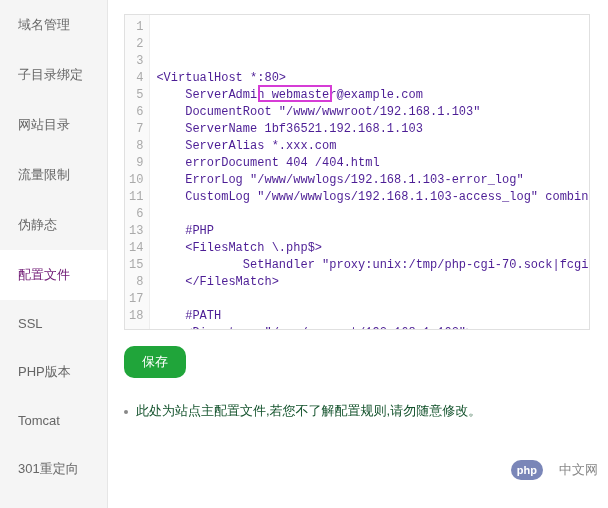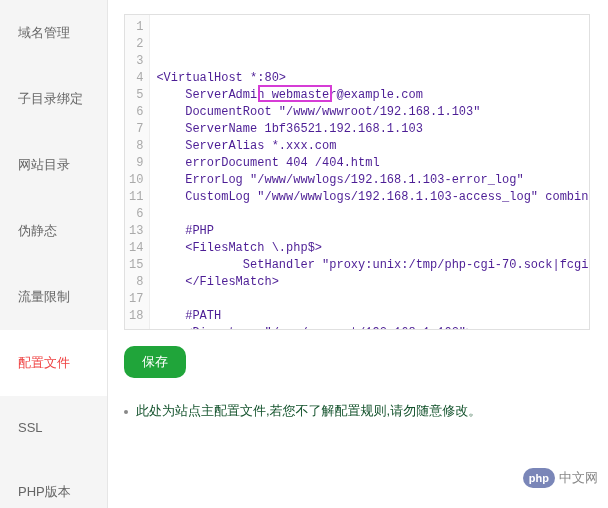--- a/index.html
+++ b/index.html
@@ -17,28 +17,28 @@
       display: flex;
       height: 100%;
     }
     .sidebar {
       width: 108px;
       background: #f5f5f5;
       border-right: 1px solid #e6e6e6;
       flex-shrink: 0;
     }
     .sidebar-item {
-      padding: 24px 18px;
+      padding: 16px 18px;
       color: #666;
       font-size: 13px;
       cursor: pointer;
     }
     .sidebar-item.active {
       background: #fff;
-      color: #ef4444;
+      color: #701a75;
     }
     .main {
       flex: 1;
       padding: 14px 18px 0 16px;
       overflow: hidden;
     }
     .code-editor {
       border: 1px solid #e0e0e0;
       background: #fff;
       height: 316px;
@@ -93,24 +93,24 @@
       width: 4px;
       height: 4px;
       background: #888;
       border-radius: 50%;
       margin: 8px 8px 0 0;
       flex-shrink: 0;
     }
     .watermark {
       position: absolute;
       right: 10px;
-      bottom: 20px;
+      bottom: 28px;
       display: flex;
       align-items: center;
-      gap: 4px;
+      gap: 16px;
       color: #888;
       font-size: 13px;
     }
     .php-badge {
       background: #7a86b8;
       color: #fff;
       font-weight: bold;
       font-size: 11px;
       padding: 4px 6px;
       border-radius: 10px;
@@ -118,22 +118,22 @@
     }
   </style>
 </head>
 <body>
 
 <div class="container">
   <div class="sidebar">
     <div class="sidebar-item">域名管理</div>
     <div class="sidebar-item">子目录绑定</div>
     <div class="sidebar-item">网站目录</div>
+    <div class="sidebar-item">流量限制</div>
     <div class="sidebar-item">伪静态</div>
-    <div class="sidebar-item">流量限制</div>
     <div class="sidebar-item active">配置文件</div>
     <div class="sidebar-item">SSL</div>
     <div class="sidebar-item">PHP版本</div>
     <div class="sidebar-item">Tomcat</div>
     <div class="sidebar-item">301重定向</div>
     <div class="sidebar-item">反向代理</div>
 
   </div>
 
   <div class="main">

